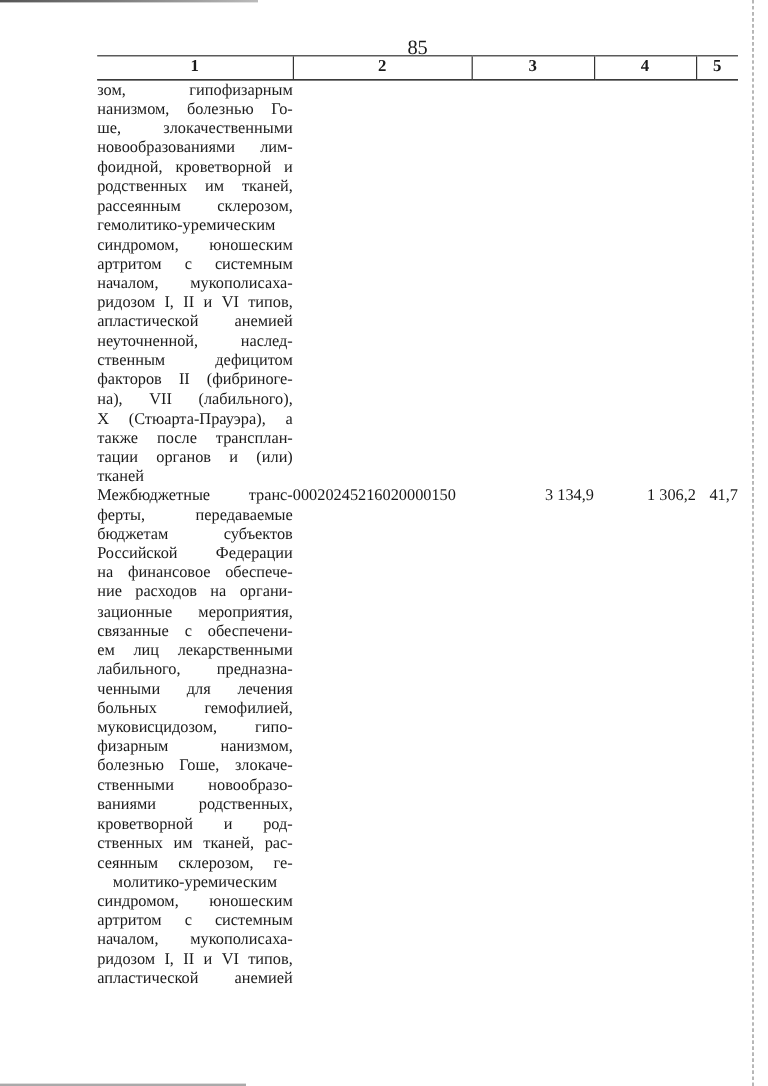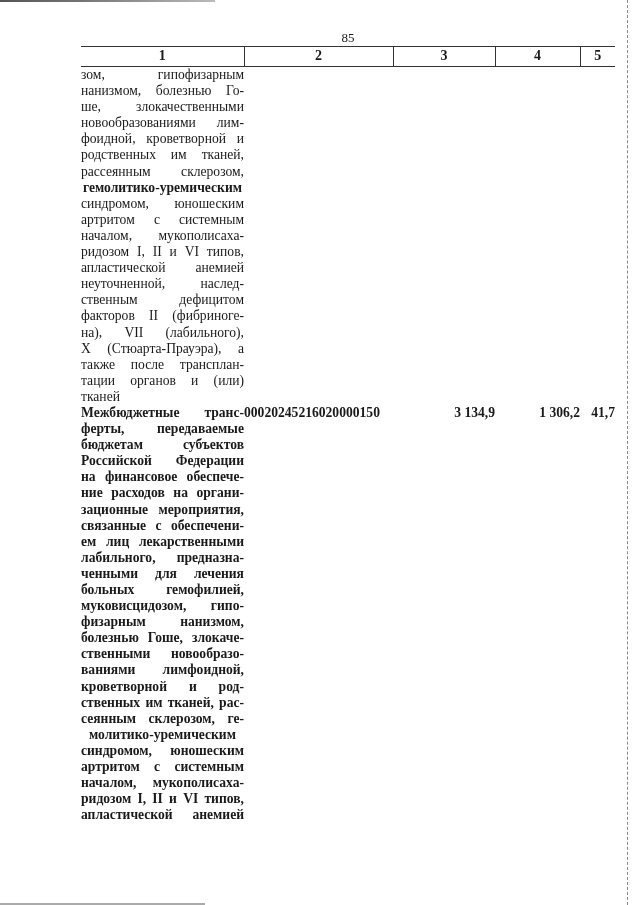--- a/index.html
+++ b/index.html
@@ -31,21 +31,21 @@
       position: absolute;
       left: 627px; top: 0;
       width: 0; height: 905px;
       border-left: 1px dashed #888;
     }
     .page-number {
       position: absolute;
       left: 338px; top: 30px;
       width: 20px;
       text-align: center;
-      font-size: 13px;
+      font-size: 17px;
     }
     table.doc-table {
       position: absolute;
       left: 81px;
       top: 46px;
       border-collapse: collapse;
       table-layout: fixed;
       font-size: 13.6px;
       line-height: 16.1px;
     }
@@ -78,21 +78,21 @@
       display: flex;
       justify-content: space-between;
       height: 16.1px;
       white-space: nowrap;
     }
     td.code { padding-left: 1px; }
     td.num3 { text-align: right; padding-right: 36px; }
     td.num4 { text-align: right; padding-right: 8px; }
     td.num5 { text-align: right; padding-right: 3px; }
     .row-a td { padding-top: 3px; padding-bottom: 5px; }
-    .row-b td { padding-top: 2px; font-weight: bold; }
+    .row-b td { padding-top: 2px; }
   </style>
 </head>
 <body>
 
 <div class="scan-edge-top"></div>
 <div class="scan-edge-bottom"></div>
 <div class="scan-edge-right"></div>
 
 <div class="page-number">85</div>
 
@@ -140,21 +140,21 @@
           </div>
           <div class="line-wrap">
             <span>родственных</span>
             <span>им</span>
             <span>тканей,</span>
           </div>
           <div class="line-wrap">
             <span>рассеянным</span>
             <span>склерозом,</span>
           </div>
-          <div class="line-wrap" style="justify-content: center; font-weight: bold;">
+          <div class="line-wrap" style="justify-content: flex-start;">
             <span>гемолитико-уремическим</span>
           </div>
           <div class="line-wrap">
             <span>синдромом,</span>
             <span>юношеским</span>
           </div>
           <div class="line-wrap">
             <span>артритом</span>
             <span>с</span>
             <span>системным</span>
@@ -286,21 +286,21 @@
             <span>болезнью</span>
             <span>Гоше,</span>
             <span>злокаче-</span>
           </div>
           <div class="line-wrap">
             <span>ственными</span>
             <span>новообразо-</span>
           </div>
           <div class="line-wrap">
             <span>ваниями</span>
-            <span>лимфоидной,</span>
+            <span>родственных,</span>
           </div>
           <div class="line-wrap">
             <span>кроветворной</span>
             <span>и</span>
             <span>род-</span>
           </div>
           <div class="line-wrap">
             <span>ственных</span>
             <span>им</span>
             <span>тканей,</span>

